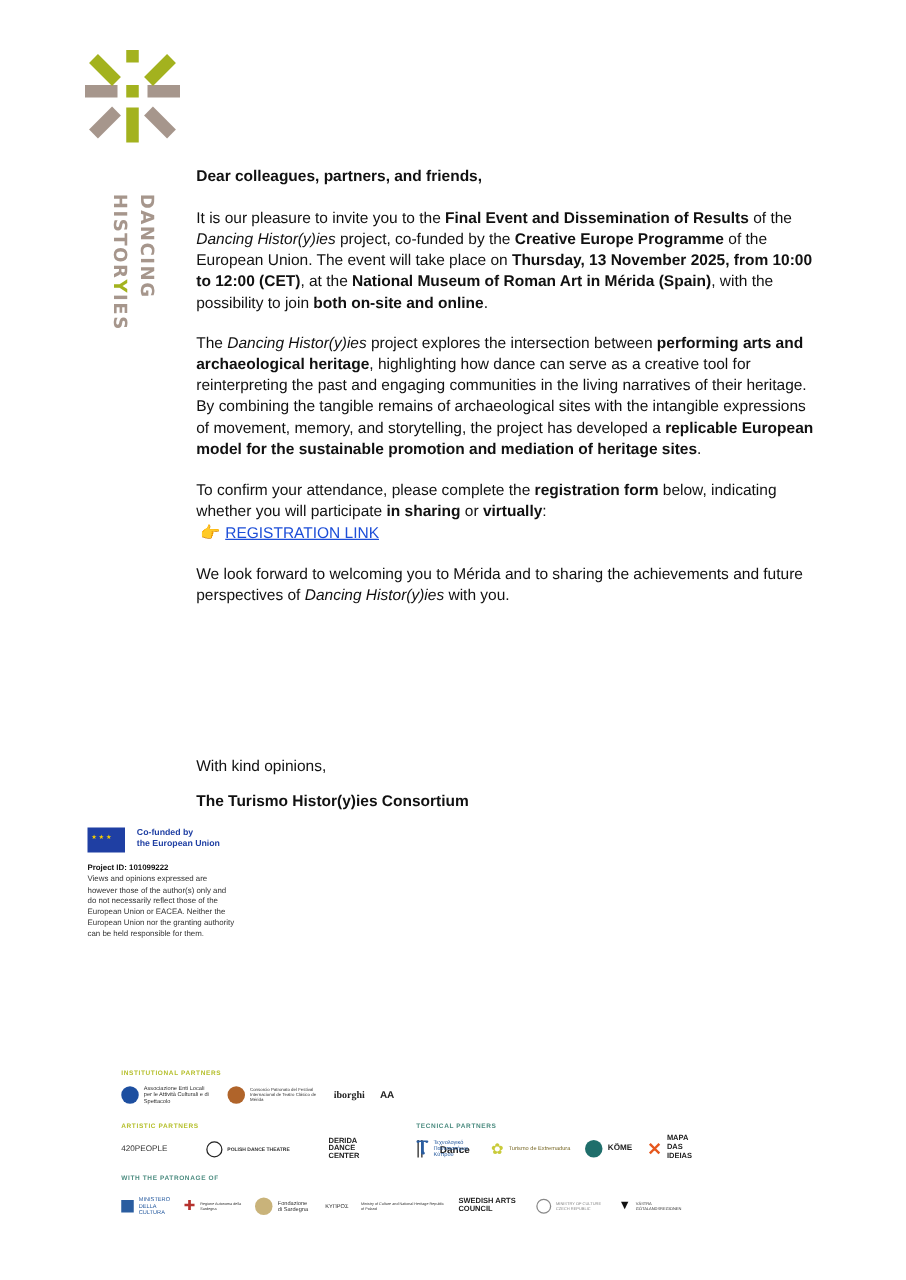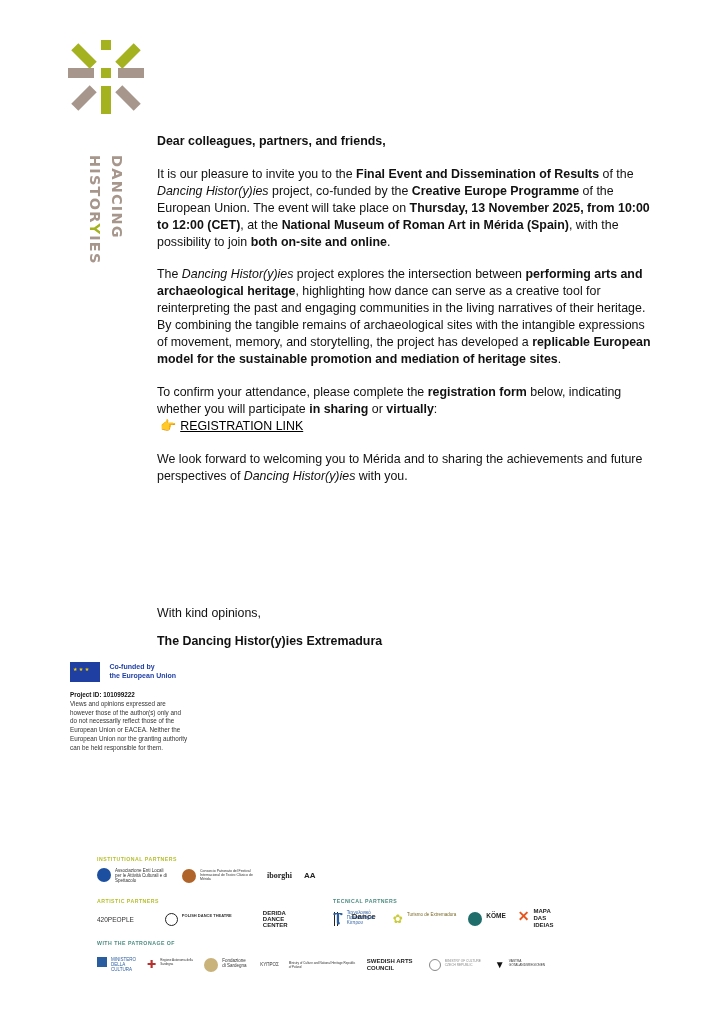--- a/index.html
+++ b/index.html
@@ -7,36 +7,36 @@
   .logo { position:absolute; left:66px; top:38px; width:80px; height:80px; }
   .vtext { position:absolute; left:84px; top:155px; width:44px; height:120px; }
   .vcol { position:absolute; top:0; writing-mode:vertical-rl; font-family:"DejaVu Sans", sans-serif; font-weight:bold; font-size:14.5px; letter-spacing:1.2px; line-height:18px; }
   .vcol.c1 { left:24px; color:#a6968c; }
   .vcol.c2 { left:2px; color:#a6968c; }
   .vcol .y { color:#a3b21e; }
   .letter { position:absolute; left:157px; top:133px; width:500px; font-family:"Liberation Sans", sans-serif; font-size:12.4px; line-height:16.9px; color:#111; }
   .letter p { margin:0 0 16px 0; }
   .letter b { font-weight:bold; }
   .letter i { }
-  .reglink { color:#000000; text-decoration:underline; cursor:pointer; }
+  .reglink { color:#1d4ed8; text-decoration:underline; cursor:pointer; }
   .hand { display:inline-block; color:#e0a41f; margin-left:3px; margin-right:4px; font-size:13px; }
   .regards { position:absolute; left:157px; top:606px; font-size:12.4px; }
   .signature { position:absolute; left:157px; top:634px; font-size:12.4px; font-weight:bold; }
   .eu { position:absolute; left:70px; top:662px; width:120px; }
   .eu-flag { width:30px; height:20px; background:#1f3fa3; position:relative; display:inline-block; vertical-align:top; }
   .eu-flag::after { content:"★ ★ ★"; position:absolute; left:3px; top:4px; font-size:5px; color:#f7d000; letter-spacing:0; }
   .eu-title { display:inline-block; margin-left:5px; font-size:7px; font-weight:bold; color:#1f3fa3; line-height:8.5px; vertical-align:top; margin-top:1px; }
   .eu-text { margin-top:9px; font-size:6.3px; line-height:8.8px; color:#333; width:118px; }
   .eu-text b { color:#111; }
   .partners { position:absolute; left:97px; top:856px; width:520px; }
   .sec-label { font-size:5.2px; font-weight:bold; letter-spacing:0.5px; }
   .sec-label.g { color:#b5bf2b; }
   .sec-label.t { color:#4c8c80; }
   .row { position:absolute; display:flex; align-items:center; gap:12px; }
-  .plogo { font-size:6px; color:#333; display:flex; gap:4px; }
+  .plogo { font-size:6px; color:#333; display:flex; align-items:center; gap:4px; }
   .circ { width:14px; height:14px; border-radius:50%; display:inline-block; }
   .bigtxt { font-size:8px; font-weight:bold; color:#222; }
 </style>
 </head>
 <body>
 
 <svg class="logo" viewBox="0 0 80 80">
   <rect x="35" y="2" width="10" height="10" fill="#a3b21e"></rect>
   <rect x="35" y="30" width="10" height="10" fill="#a3b21e"></rect>
   <rect x="35" y="48" width="10" height="28" fill="#a3b21e"></rect>
@@ -55,21 +55,21 @@
 
 <div class="letter">
   <p><b>Dear colleagues, partners, and friends,</b></p>
   <p><span>It is our pleasure to invite you to the </span><b>Final Event and Dissemination of Results</b><span> of the </span><i>Dancing Histor(y)ies</i><span> project, co-funded by the </span><b>Creative Europe Programme</b><span> of the European Union. The event will take place on </span><b>Thursday, 13 November 2025, from 10:00 to 12:00 (CET)</b><span>, at the </span><b>National Museum of Roman Art in Mérida (Spain)</b><span>, with the possibility to join </span><b>both on-site and online</b><span>.</span></p>
   <p><span>The </span><i>Dancing Histor(y)ies</i><span> project explores the intersection between </span><b>performing arts and archaeological heritage</b><span>, highlighting how dance can serve as a creative tool for reinterpreting the past and engaging communities in the living narratives of their heritage. By combining the tangible remains of archaeological sites with the intangible expressions of movement, memory, and storytelling, the project has developed a </span><b>replicable European model for the sustainable promotion and mediation of heritage sites</b><span>.</span></p>
   <p><span>To confirm your attendance, please complete the </span><b>registration form</b><span> below, indicating whether you will participate </span><b>in sharing</b><span> or </span><b>virtually</b><span>:</span><br><span class="hand">👉</span><a class="reglink">REGISTRATION LINK</a></p>
   <p><span>We look forward to welcoming you to Mérida and to sharing the achievements and future perspectives of </span><i>Dancing Histor(y)ies</i><span> with you.</span></p>
 </div>
 
 <div class="regards">With kind opinions,</div>
-<div class="signature">The Dancing Histor(y)ies Extremadura</div>
+<div class="signature">The Turismo Histor(y)ies Consortium</div>
 
 <div class="eu">
   <span class="eu-flag"></span>
   <span class="eu-title"><span>Co-funded by</span><br><span>the European Union</span></span>
   <div class="eu-text"><b>Project ID: 101099222</b><br><span>Views and opinions expressed are however those of the author(s) only and do not necessarily reflect those of the European Union or EACEA. Neither the European Union nor the granting authority can be held responsible for them.</span></div>
 </div>
 
 <div class="partners">
   <div class="sec-label g" style="position:absolute;top:0;left:0;">INSTITUTIONAL PARTNERS</div>
   <div class="row" style="top:12px;left:0;">

